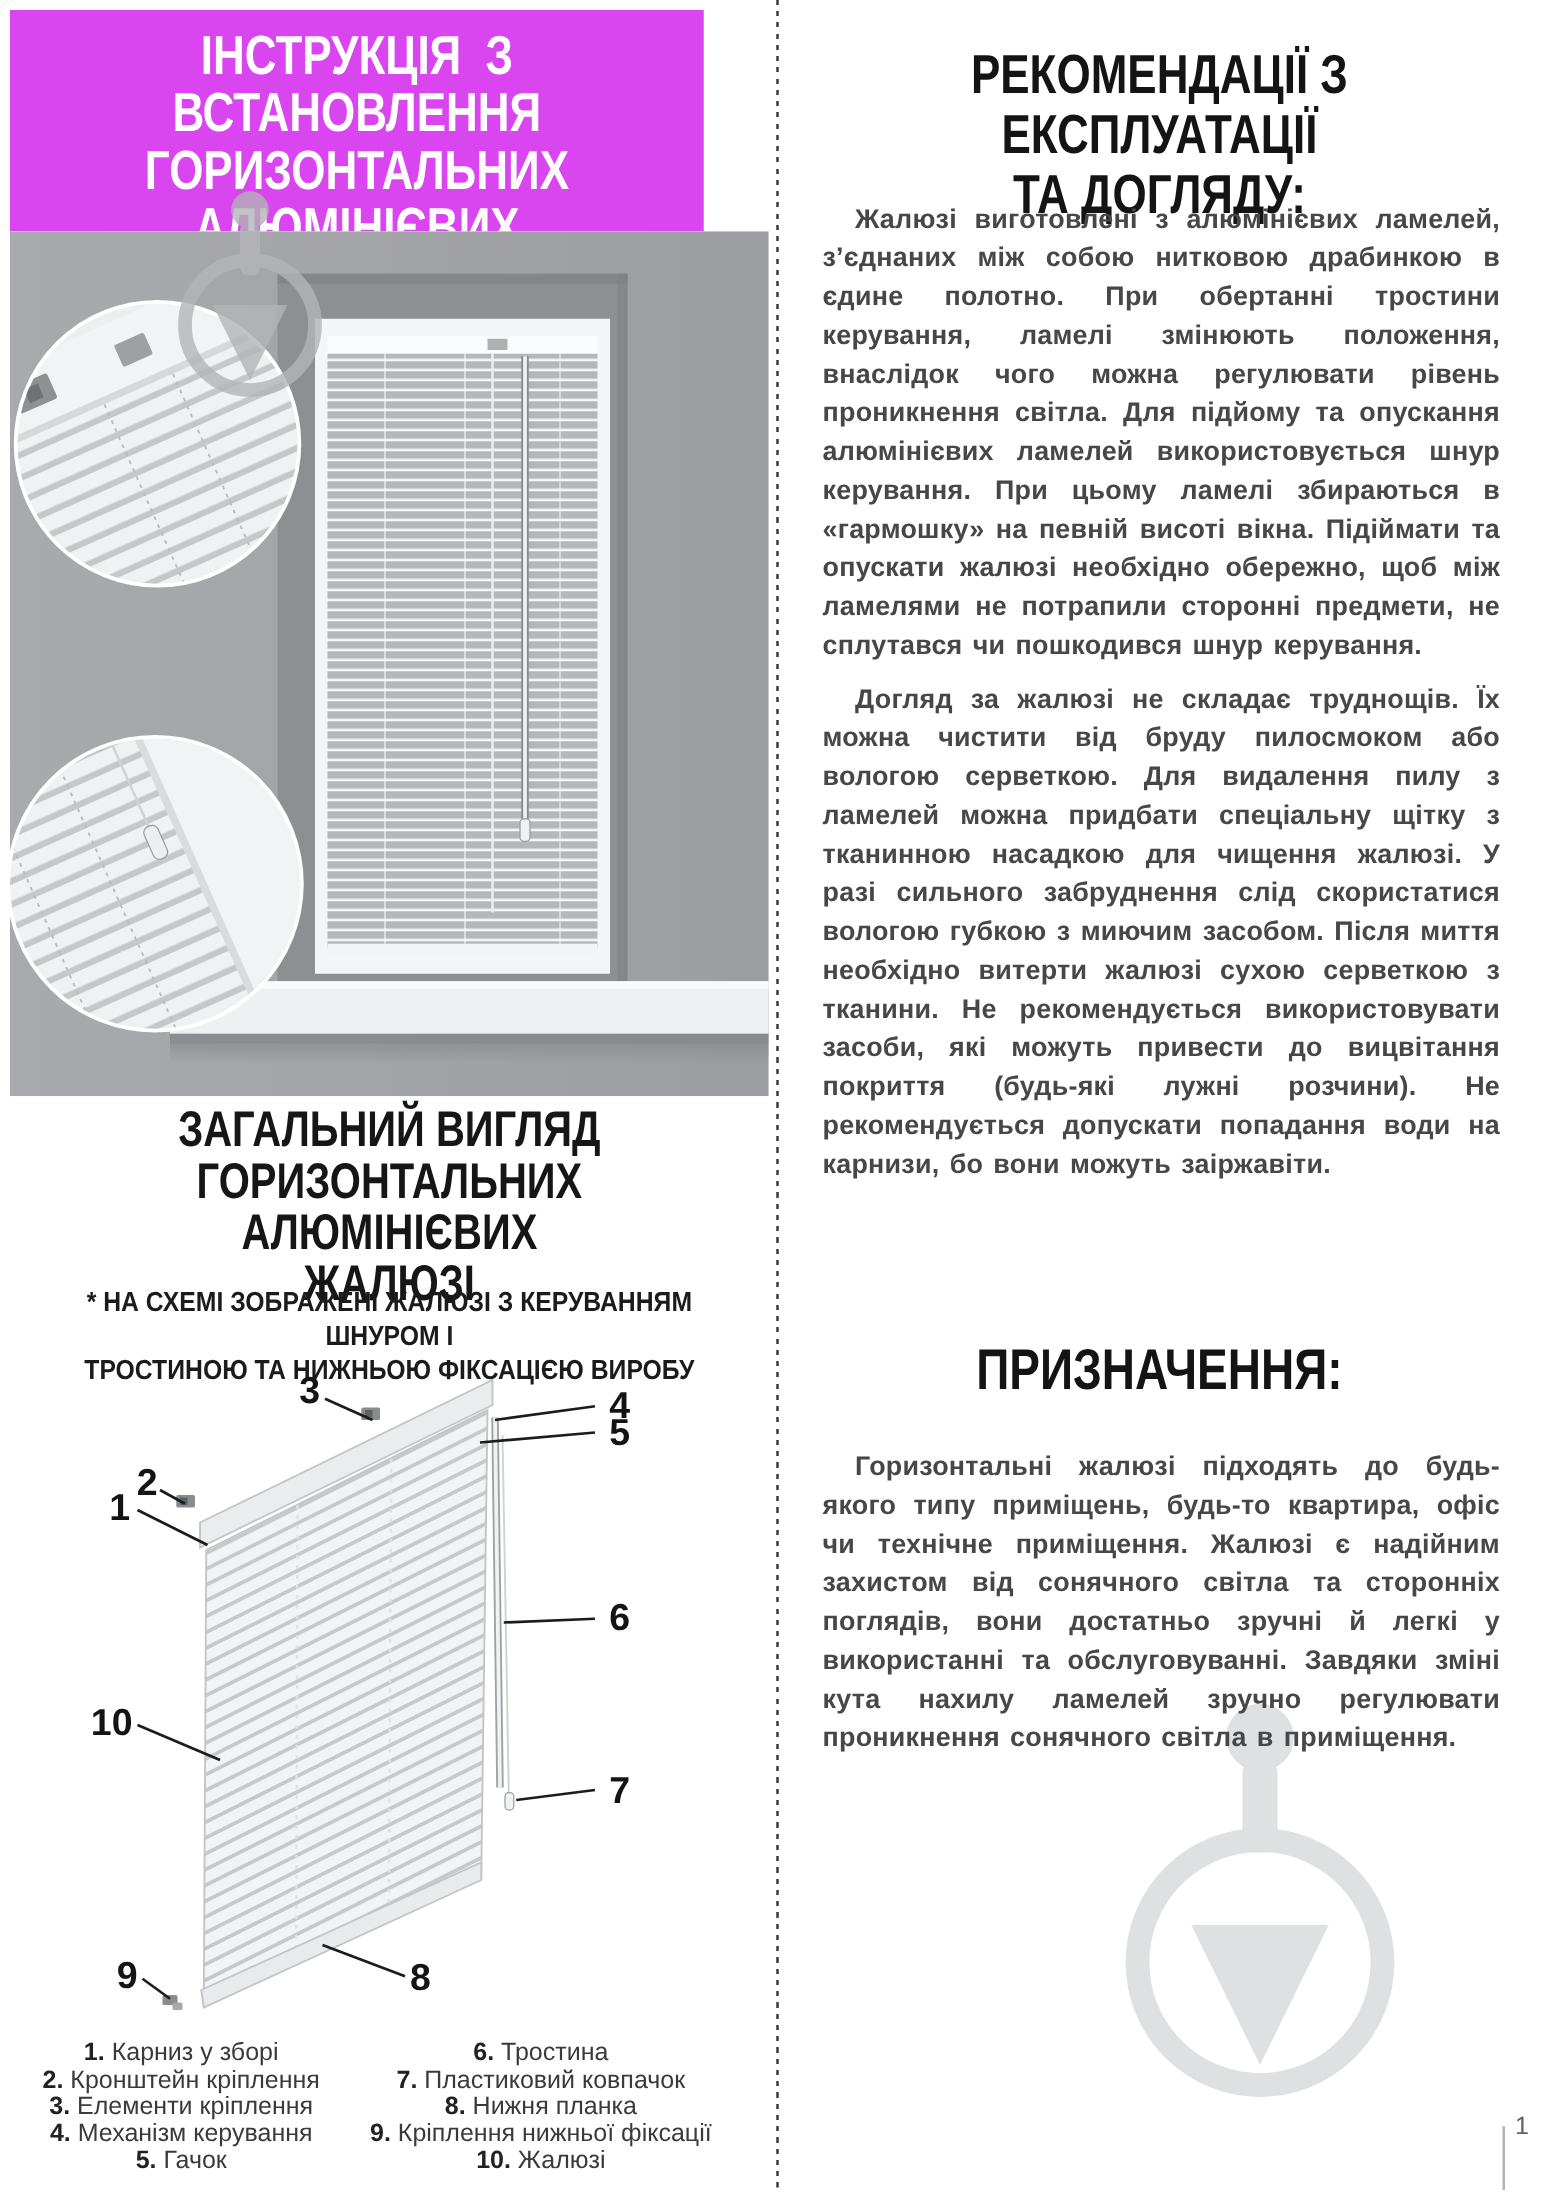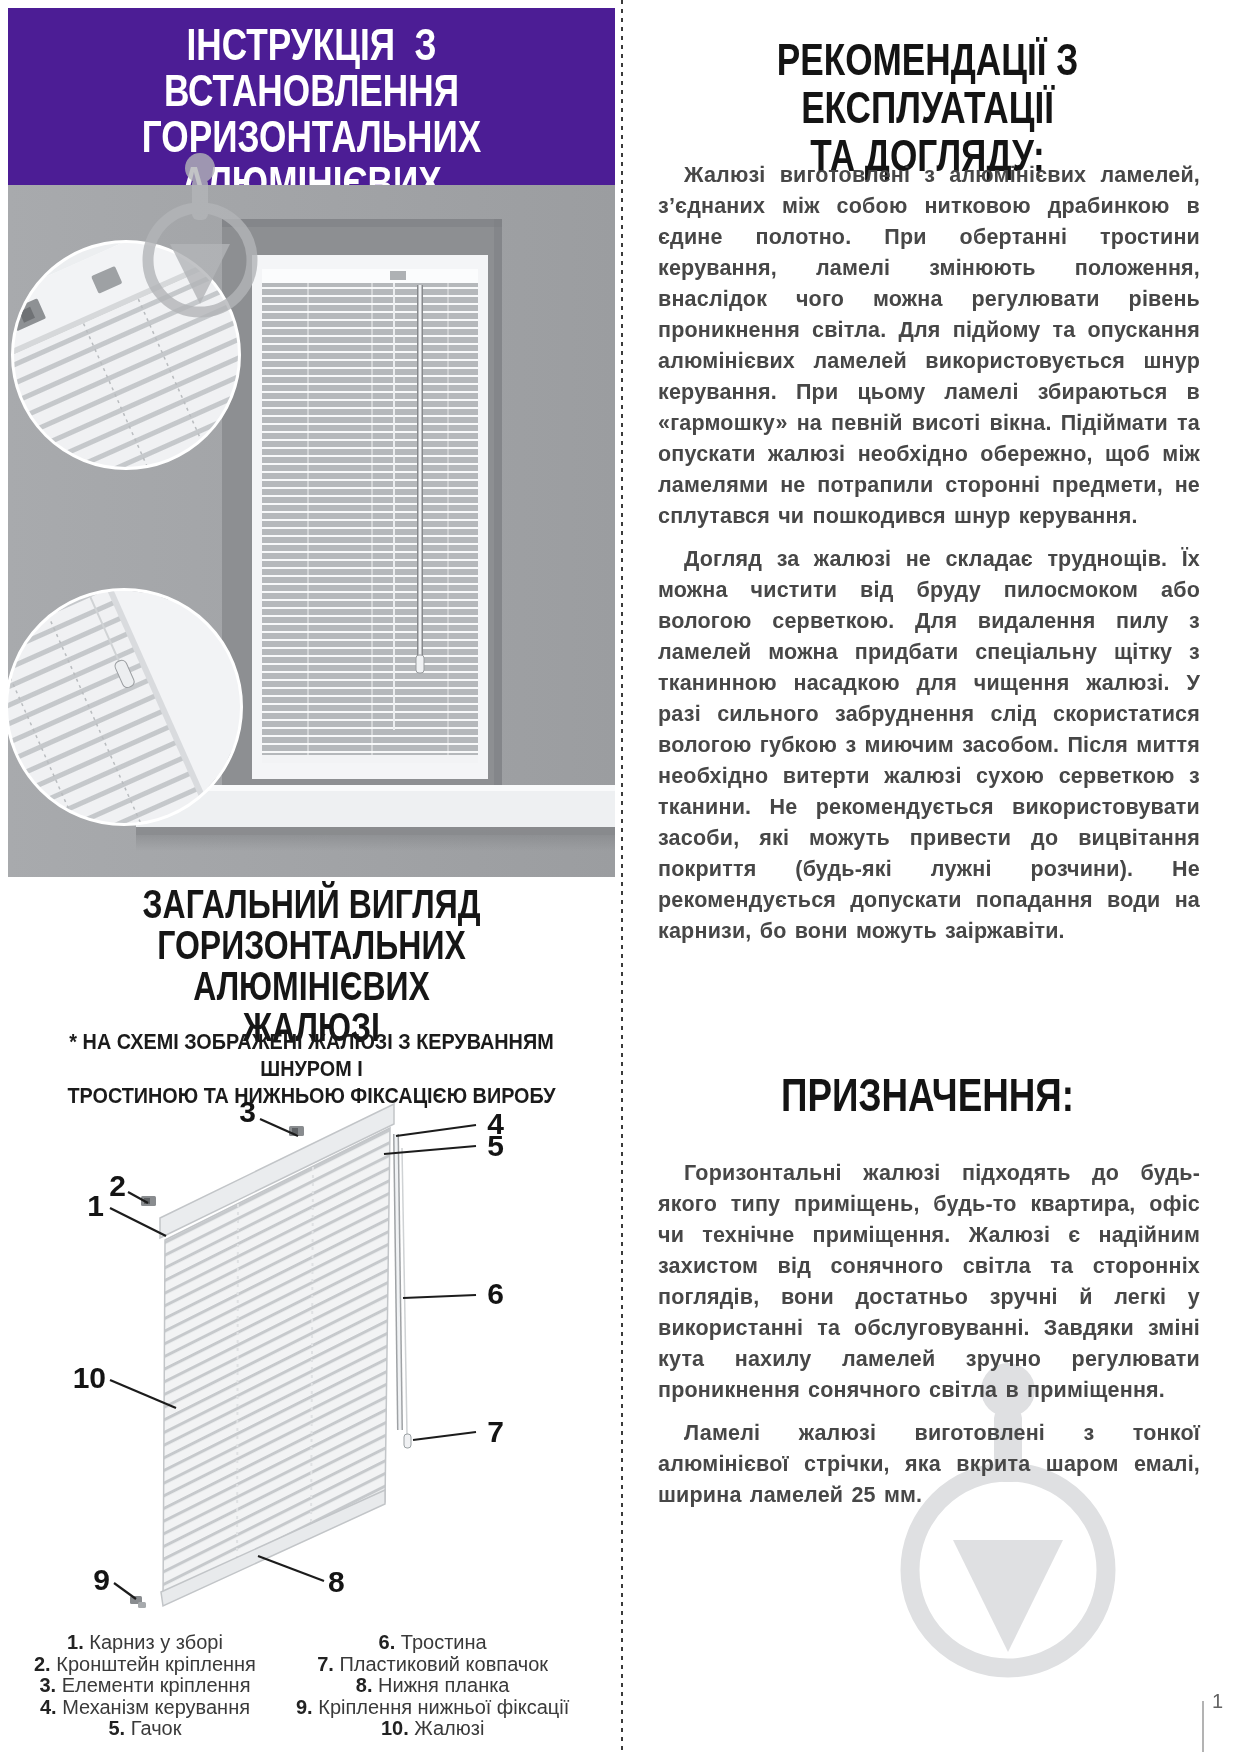--- a/index.html
+++ b/index.html
@@ -3,21 +3,21 @@
 <meta charset="utf-8">
 <style>
   html,body{margin:0;padding:0;background:#ffffff;}
   body{width:1245px;height:1758px;position:relative;overflow:hidden;
        font-family:"Liberation Sans","DejaVu Sans",sans-serif;}
   .abs{position:absolute;}
   .condensed{transform:scaleX(0.8);transform-origin:50% 0;}
   .condensed88{transform:scaleX(0.9);transform-origin:50% 0;}
 
   
-  .header-box{left:8px;top:8px;width:607px;height:177px;background:#4c1d95;}
+  .header-box{left:8px;top:8px;width:555px;height:177px;background:#d946ef;}
   .header-title{width:100%;margin-top:14px;text-align:center;color:#ffffff;
       font-weight:bold;font-size:44px;line-height:46px;letter-spacing:0px;}
   .header-title .l1{word-spacing:12px;}
   .photo-svg{left:8px;top:185px;}
   .wm-small{left:118px;top:148px;z-index:3;}
   .overview-title{left:8px;top:884px;width:607px;text-align:center;color:#161616;
       font-weight:bold;font-size:40px;line-height:41px;}
   .overview-note{left:8px;top:1028px;width:607px;text-align:center;color:#1b1b1b;
       font-weight:bold;font-size:22px;line-height:27px;}
   .diagram-svg{left:8px;top:1092px;}
@@ -248,21 +248,20 @@
   <p>Жалюзі виготовлені з алюмінієвих ламелей, з’єднаних між собою нитковою драбинкою в єдине полотно. При обертанні тростини керування, ламелі змінюють положення, внаслідок чого можна регулювати рівень проникнення світла. Для підйому та опускання алюмінієвих ламелей використовується шнур керування. При цьому ламелі збираються в «гармошку» на певній висоті вікна. Підіймати та опускати жалюзі необхідно обережно, щоб між ламелями не потрапили сторонні предмети, не сплутався чи пошкодився шнур керування.</p>
   <p>Догляд за жалюзі не складає труднощів. Їх можна чистити від бруду пилосмоком або вологою серветкою. Для видалення пилу з ламелей можна придбати спеціальну щітку з тканинною насадкою для чищення жалюзі. У разі сильного забруднення слід скористатися вологою губкою з миючим засобом. Після миття необхідно витерти жалюзі сухою серветкою з тканини. Не рекомендується використовувати засоби, які можуть привести до вицвітання покриття (будь-які лужні розчини). Не рекомендується допускати попадання води на карнизи, бо вони можуть заіржавіти.</p>
 </div>
 
 <div class="abs purpose-title condensed">
   <div>ПРИЗНАЧЕННЯ:</div>
 </div>
 
 <div class="abs rc-body purpose-body">
   <p>Горизонтальні жалюзі підходять до будь-якого типу приміщень, будь-то квартира, офіс чи технічне приміщення. Жалюзі є надійним захистом від сонячного світла та сторонніх поглядів, вони достатньо зручні й легкі у використанні та обслуговуванні. Завдяки зміні кута нахилу ламелей зручно регулювати проникнення сонячного світла в приміщення.</p>
-  <p>Ламелі жалюзі виготовлені з тонкої алюмінієвої стрічки, яка вкрита шаром емалі, ширина ламелей 25 мм.</p>
 </div>
 
 <svg class="abs wm-big" width="300" height="340" viewBox="0 0 300 340">
   <circle cx="150" cy="34" r="27" fill="#dfe0e2"></circle>
   <rect x="136" y="52" width="28" height="74" rx="10" fill="#dfe0e2"></rect>
   <circle cx="150" cy="214" r="98" fill="none" stroke="#dfe0e2" stroke-width="19"></circle>
   <path d="M95 184 L205 184 L150 296 Z" fill="#dfe0e2"></path>
 </svg>
 
 <div class="abs page-line"></div>

